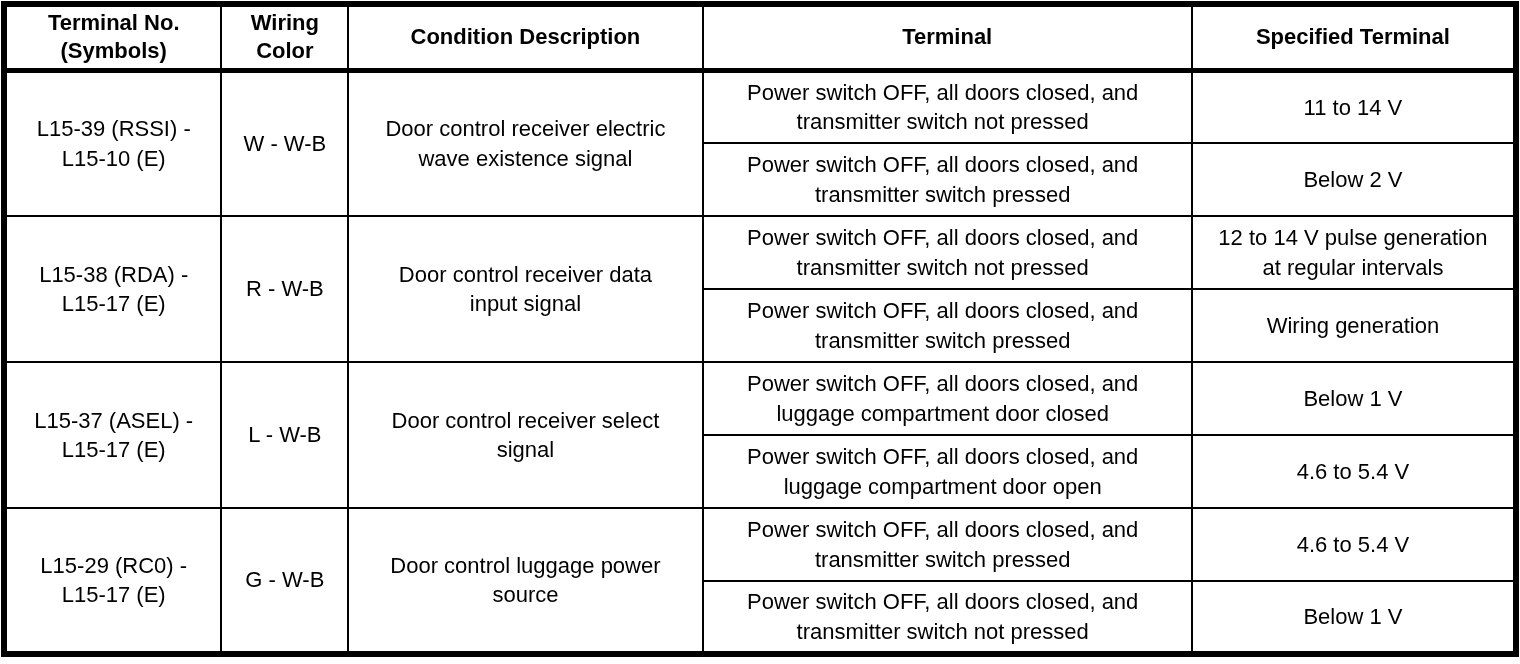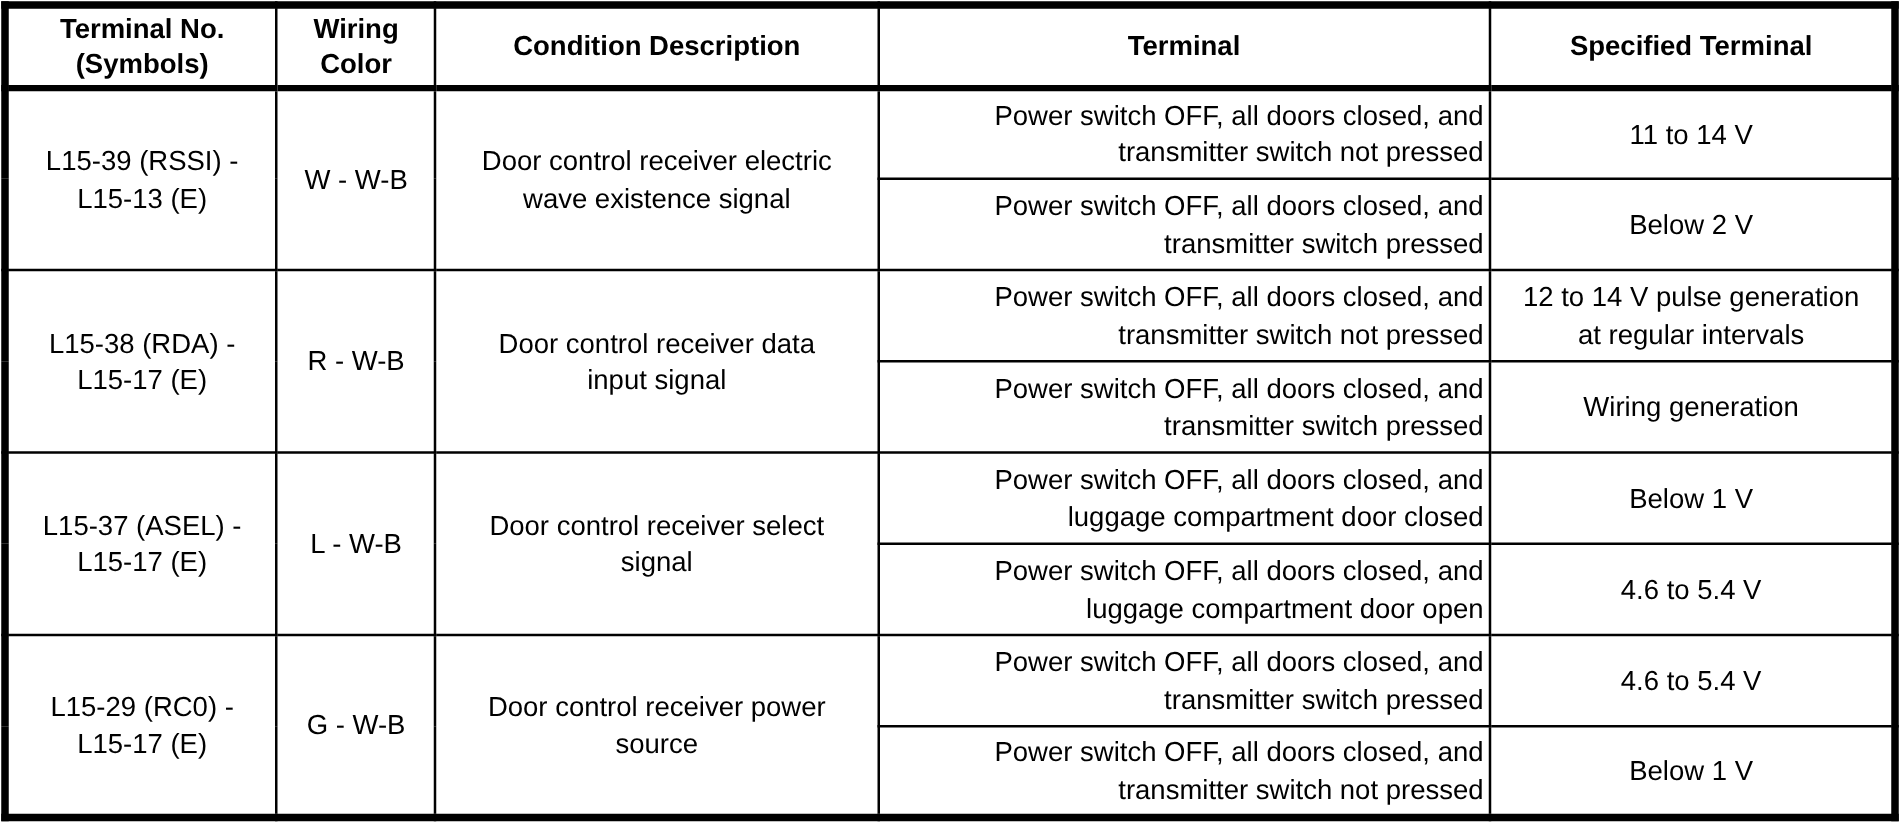--- a/index.html
+++ b/index.html
@@ -47,23 +47,23 @@
     font-weight: normal;
     vertical-align: middle;
     white-space: pre-line;
     line-height: 1.34;
     padding: 2px 4px;
   }
   td.c-term, td.c-color, td.c-desc, td.c-spec {
     text-align: center;
   }
   td.c-cond {
-    text-align: right;
+    text-align: center;
     padding-left: 7px;
-    padding-right: 4px;
+    padding-right: 16px;
   }
 </style>
 </head>
 <body>
 
 <table class="spec-table">
   <colgroup>
     <col class="col-terminal">
     <col class="col-color">
     <col class="col-desc">
@@ -78,21 +78,21 @@
 Color</th>
       <th>Condition Description</th>
       <th>Terminal</th>
       <th>Specified Terminal</th>
     </tr>
   </thead>
   <tbody>
 
     <tr>
       <td class="c-term" rowspan="2">L15-39 (RSSI) -
-L15-13 (E)</td>
+L15-10 (E)</td>
       <td class="c-color" rowspan="2">W - W-B</td>
       <td class="c-desc" rowspan="2">Door control receiver electric
 wave existence signal</td>
       <td class="c-cond">Power switch OFF, all doors closed, and
 transmitter switch not pressed</td>
       <td class="c-spec">11 to 14 V</td>
     </tr>
     <tr>
       <td class="c-cond">Power switch OFF, all doors closed, and
 transmitter switch pressed</td>
@@ -129,21 +129,21 @@
     <tr>
       <td class="c-cond">Power switch OFF, all doors closed, and
 luggage compartment door open</td>
       <td class="c-spec">4.6 to 5.4 V</td>
     </tr>
 
     <tr>
       <td class="c-term" rowspan="2">L15-29 (RC0) -
 L15-17 (E)</td>
       <td class="c-color" rowspan="2">G - W-B</td>
-      <td class="c-desc" rowspan="2">Door control receiver power
+      <td class="c-desc" rowspan="2">Door control luggage power
 source</td>
       <td class="c-cond">Power switch OFF, all doors closed, and
 transmitter switch pressed</td>
       <td class="c-spec">4.6 to 5.4 V</td>
     </tr>
     <tr>
       <td class="c-cond">Power switch OFF, all doors closed, and
 transmitter switch not pressed</td>
       <td class="c-spec">Below 1 V</td>
     </tr>

